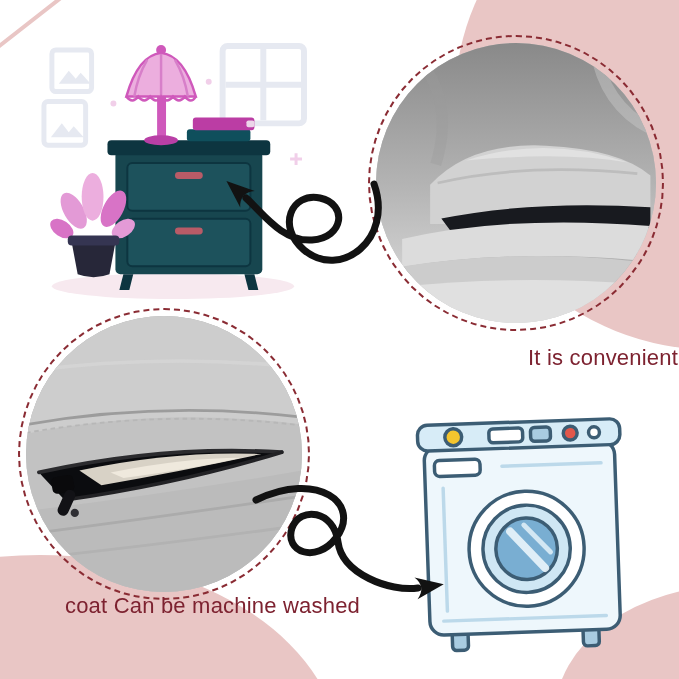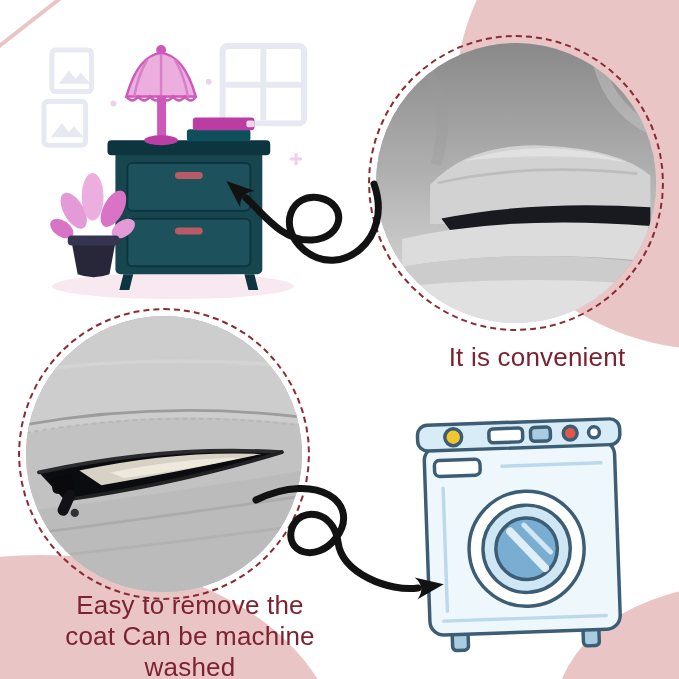--- a/index.html
+++ b/index.html
@@ -22,21 +22,21 @@
     position:absolute; border:2px dashed var(--dash-red,#8a2b33); border-radius:50%;
     padding:6px; z-index:10; background:transparent;
   }
   .ring-top { left:368px; top:35px; width:296px; height:296px; }
   .ring-bottom { left:18px; top:308px; width:292px; height:292px; }
   .photo { width:100%; height:100%; border-radius:50%; overflow:hidden; position:relative; background:#b9b9b9; }
   .photo svg { display:block; width:100%; height:100%; }
 
   .caption {
     position:absolute; z-index:12; color:var(--maroon,#7d2230);
-    font-size:26px; line-height:31px; text-align:center; font-weight:500;
+    font-size:22px; line-height:31px; text-align:right; font-weight:500;
     letter-spacing:0.2px;
   }
   .caption-store { left:396px; top:342px; width:282px; }
   .caption-wash  { left:20px;  top:590px; width:340px; }
 
   .arrows { position:absolute; left:0; top:0; z-index:20; pointer-events:none; }
   svg { display:block; }
 </style>
 </head>
 <body>
@@ -171,21 +171,20 @@
     <line x1="36" y1="218" x2="200" y2="218" stroke="#bcd9ea"></line>
     <line x1="40" y1="84" x2="40" y2="208" stroke="#bcd9ea"></line>
   </g>
 </svg>
 
 <div class="caption caption-store">
   <div>It is convenient</div>
 </div>
 
 <div class="caption caption-wash">
-  <div>Easy to remove the</div>
   <div>coat Can be machine washed</div>
 </div>
 
 <svg class="arrows" viewBox="0 0 679 679" width="679" height="679" aria-hidden="true">
   <defs>
     <marker id="ah" markerUnits="userSpaceOnUse" markerWidth="34" markerHeight="28" refX="5" refY="14" orient="auto">
       <path d="M3 3 L31 14 L3 25 C 10 18 10 10 3 3 Z" fill="#121212"></path>
     </marker>
   </defs>
   <g fill="none" stroke="#121212" stroke-width="7" stroke-linecap="round">

